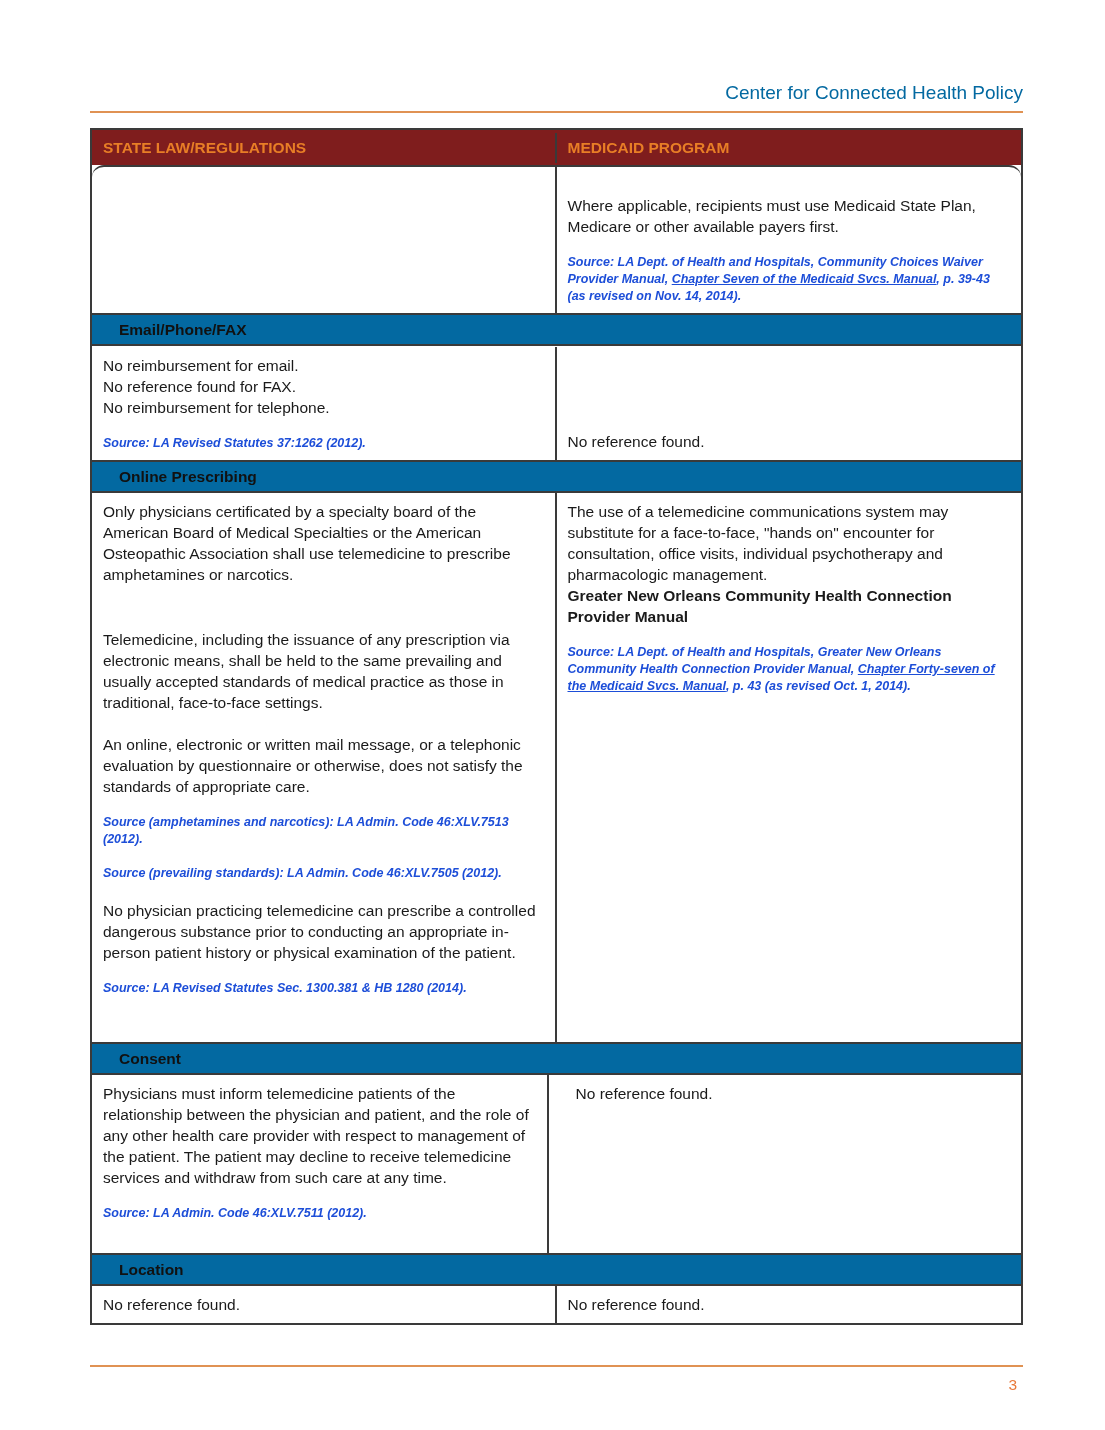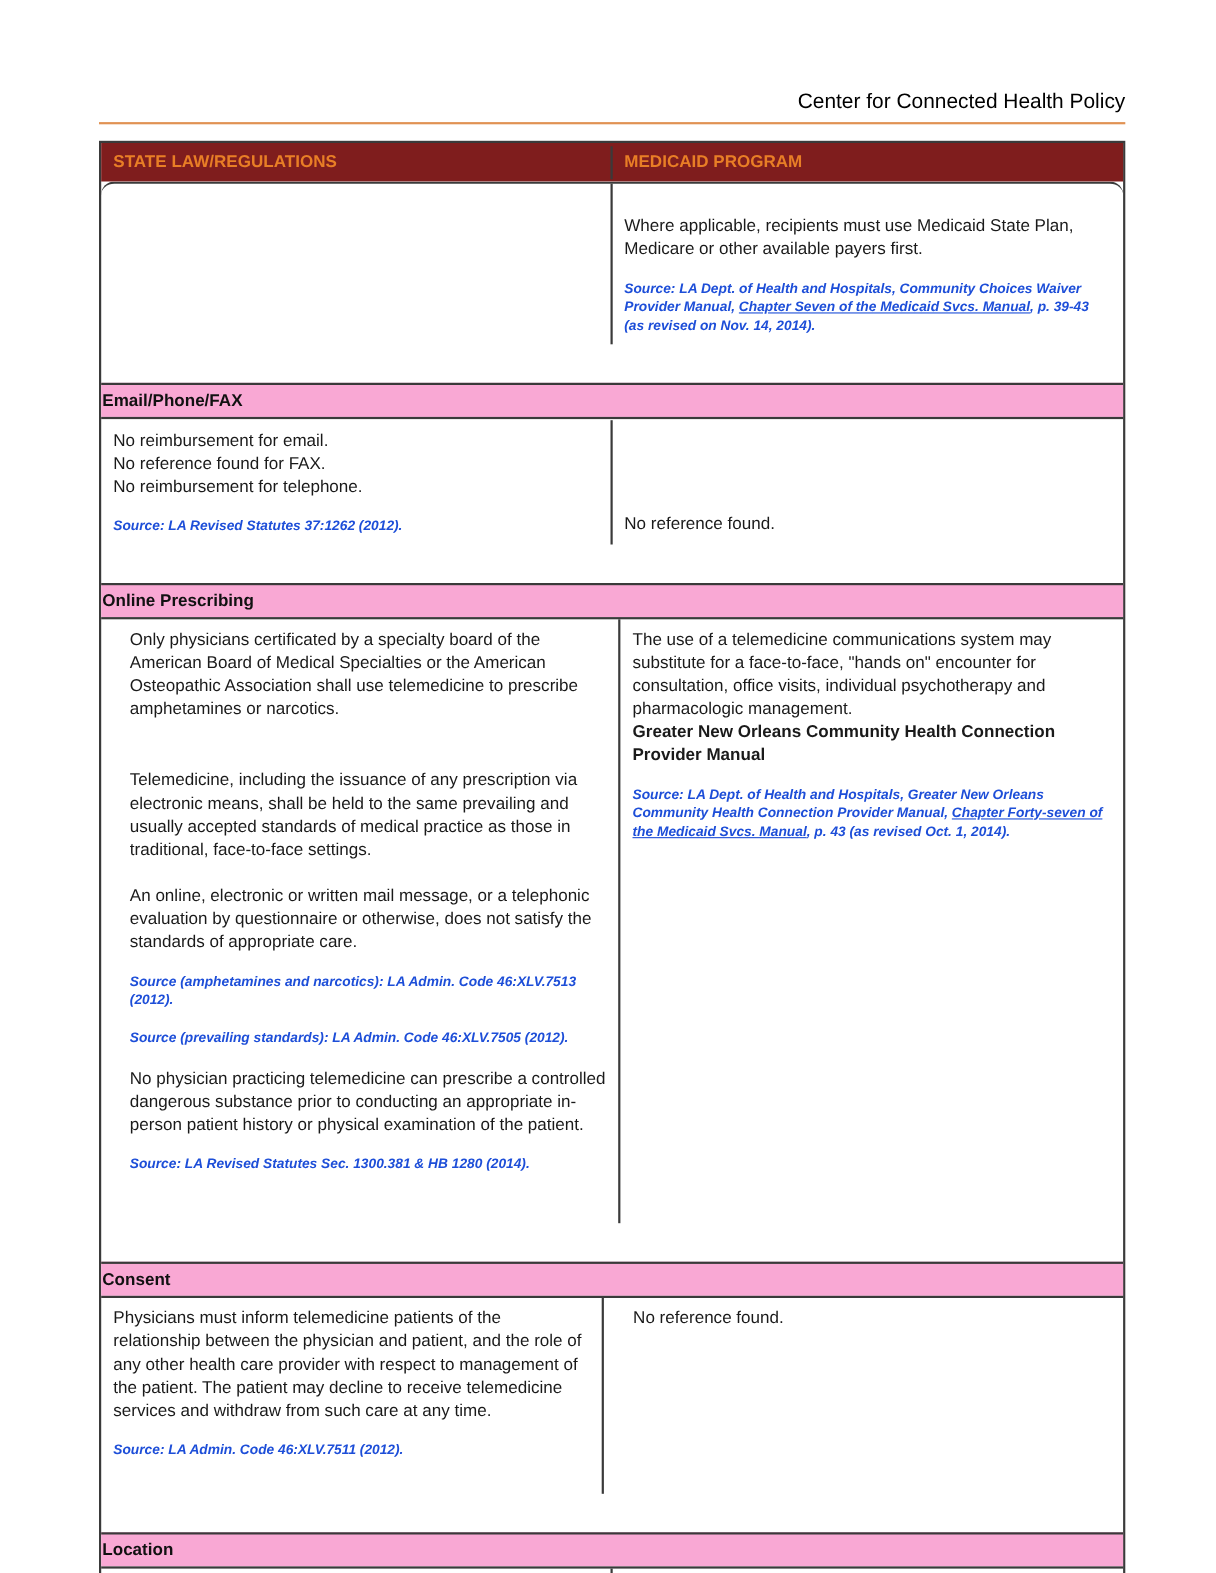--- a/index.html
+++ b/index.html
@@ -10,21 +10,21 @@
     color: #1a1a1a;
     overflow: hidden;
   }
   .page { position: relative; width: 1105px; height: 1430px; }
   .content { margin: 0 82px 0 90px; width: 933px; }
 
   
   .doc-header { padding-top: 82px; }
   .doc-title {
     text-align: right;
-    color: #000000;
+    color: #0369a1;
     font-size: 19px;
     line-height: 22px;
     font-weight: 400;
   }
   .rule {
     border: none;
     border-top: 2px solid #E09253;
     margin-top: 7px;
   }
 
@@ -44,29 +44,28 @@
 
   .head-row { background: #7f1d1d; min-height: 35px; align-items: center; }
   .head-row .cell {
     color: #E87E26;
     font-weight: bold;
     font-size: 15.5px;
     padding-top: 6px; padding-bottom: 6px;
   }
 
   .section-row {
-    background: #f9a8d4;
+    background: #0369a1;
     min-height: 31px;
     border-top: 2px solid #3a3a3a;
     display: flex; align-items: center;
-    padding: 4px 1px;
+    padding: 4px 27px;
     font-weight: bold;
     font-size: 15.5px;
     color: #111;
-    margin-top: 35px;
   }
 
   .p {
     font-size: 15.5px;
     line-height: 21px;
     color: #1a1a1a;
   }
   .p.b { font-weight: bold; }
   .gap-1 { margin-top: 21px; }
   .gap-2 { margin-top: 44px; }
@@ -77,21 +76,21 @@
     font-weight: bold;
     font-style: italic;
     font-size: 12.5px;
     line-height: 17px;
     margin-top: 17px;
   }
   .source .u { text-decoration: underline; }
 
   .r1 { min-height: 148px; border-radius: 12px; }
   .r2 { min-height: 116px; align-items: flex-end; }
-  .r3 { min-height: 551px; padding-left: 15px; }
+  .r3 { min-height: 551px; }
   .r4 { min-height: 180px; gap: 16px; }
   .r5 { min-height: 38px; }
 
   
   .doc-footer { margin-top: 40px; }
   .page-num {
     text-align: right;
     color: #E8793A;
     font-size: 15.5px;
     line-height: 20px;

